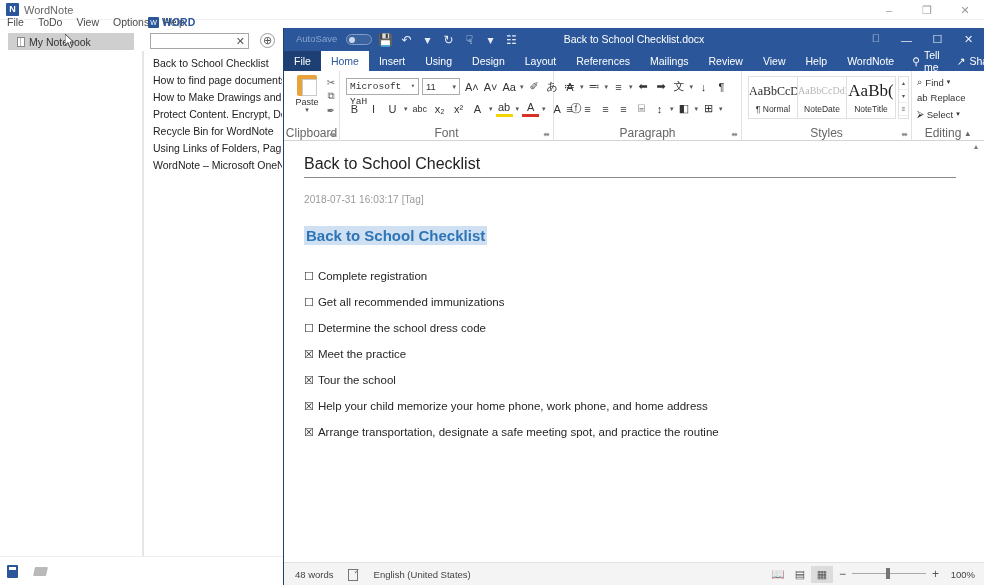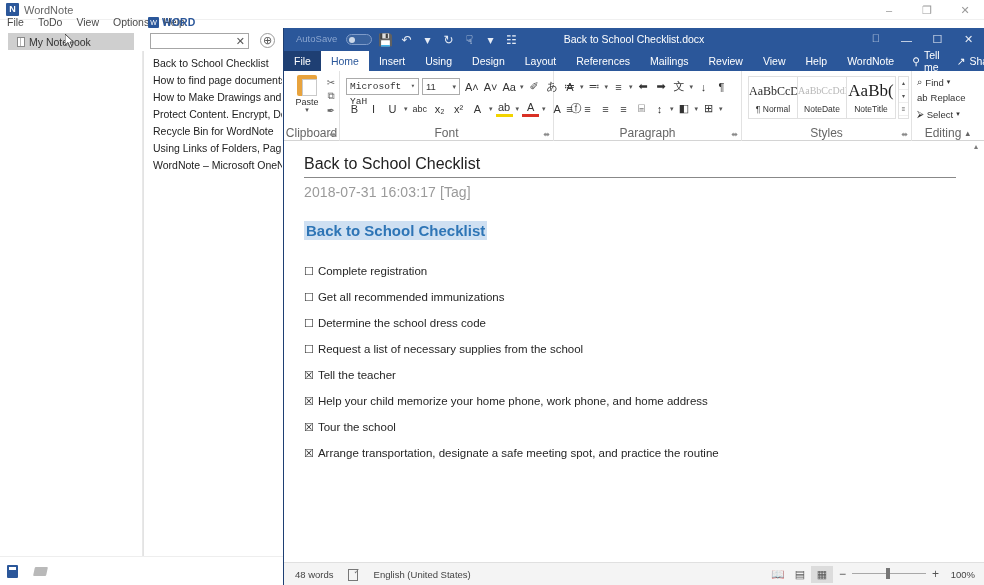--- a/index.html
+++ b/index.html
@@ -233,21 +233,21 @@
   
   .w-docarea {
     position:relative; width:100%; height:415px; background:#ffffff; overflow:hidden;
   }
   .w-page { position:absolute; left:0; top:0; width:680px; padding:14px 30px 0 20px; }
   .doc-h1 {
     font-size:16px; color:#222; font-weight:normal; padding-bottom:4px;
     border-bottom:1px solid #888; width:652px;
     font-family:"Liberation Sans", sans-serif;
   }
-  .doc-meta { font-size:14px; color:#9a9a9a; margin-top:6px; letter-spacing:0.1px; }
+  .doc-meta { font-size:10px; color:#9a9a9a; margin-top:16px; letter-spacing:0.1px; }
   .doc-title2 {
     display:inline-block; margin-top:21px; font-size:15px; font-weight:bold;
     color:#2e75b6; background:#cfe0f2; padding:1px 2px;
   }
   .doc-list { margin-top:25px; }
   .doc-li { font-size:11.5px; color:#262626; margin-bottom:13px; }
   .doc-li .cb { margin-right:4px; font-size:11px; }
 
   
   .doc-scrollup {
@@ -523,24 +523,23 @@
     <div class="w-docarea">
       <div class="doc-scrollup">▴</div>
       <div class="w-page">
         <div class="doc-h1">Back to School Checklist</div>
         <div class="doc-meta">2018-07-31 16:03:17  [Tag]</div>
         <div class="doc-title2">Back to School Checklist</div>
         <div class="doc-list" id="doc-list">
             <div class="doc-li"><span class="cb">☐</span><span>Complete registration</span></div>
             <div class="doc-li"><span class="cb">☐</span><span>Get all recommended immunizations</span></div>
             <div class="doc-li"><span class="cb">☐</span><span>Determine the school dress code</span></div>
-            <div class="doc-li"><span class="cb">☐</span><span>Request a list of necessary supplies from the school</span></div>
-            <div class="doc-li"><span class="cb">☒</span><span>Tell the teacher</span></div>
+            <div class="doc-li"><span class="cb">☒</span><span>Meet the practice</span></div>
+            <div class="doc-li"><span class="cb">☒</span><span>Tour the school</span></div>
             <div class="doc-li"><span class="cb">☒</span><span>Help your child memorize your home phone, work phone, and home address</span></div>
-            <div class="doc-li"><span class="cb">☒</span><span>Tour the school</span></div>
             <div class="doc-li"><span class="cb">☒</span><span>Arrange transportation, designate a safe meeting spot, and practice the routine</span></div>
           </div>
       </div>
     </div>
 
     <div class="w-status">
       <div class="st-words">48 words</div>
       <div class="st-proof"></div>
       <div class="st-lang">English (United States)</div>
       <div class="st-right">

